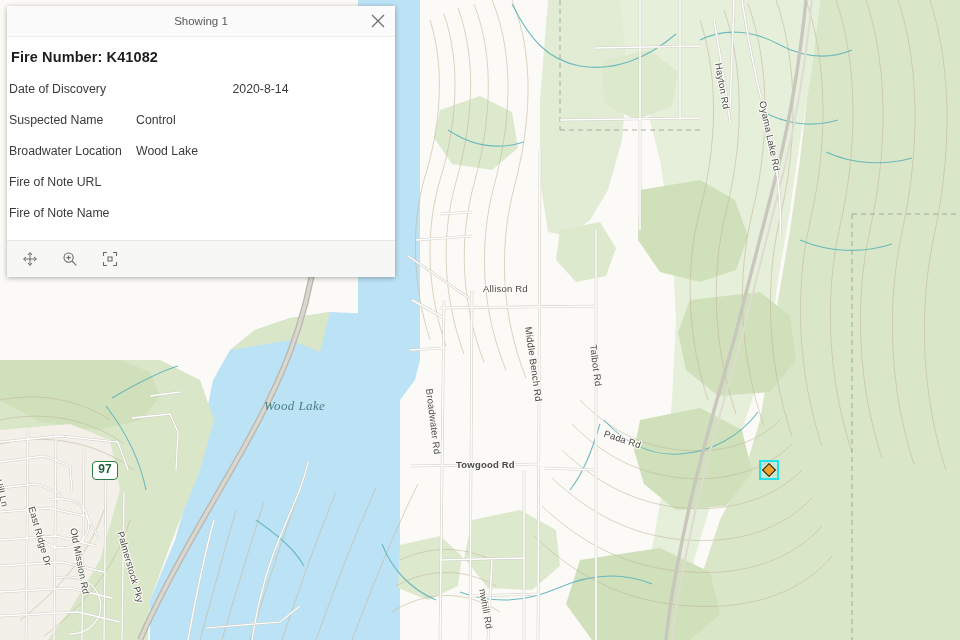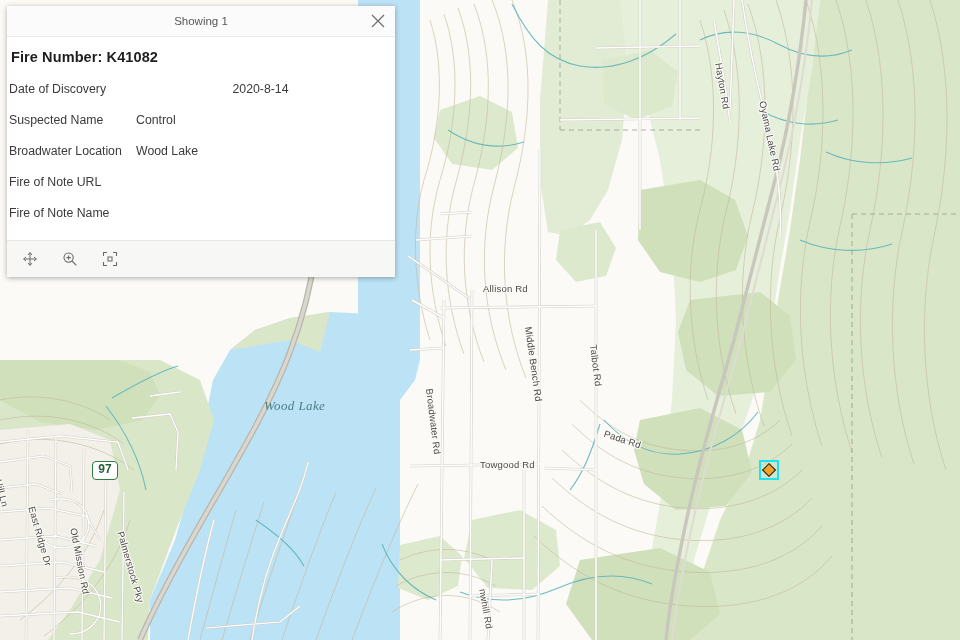--- a/index.html
+++ b/index.html
@@ -415,21 +415,21 @@
 
     <div class="lake-label" style="left:264px; top:398px;">Wood Lake</div>
 
     <div class="road-label" style="left:724px; top:62px; transform: rotate(80deg); transform-origin: left top;">Hayton Rd</div>
     <div class="road-label" style="left:768px; top:100px; transform: rotate(78deg); transform-origin: left top;">Oyama Lake Rd</div>
     <div class="road-label" style="left:483px; top:283px;">Allison Rd</div>
     <div class="road-label" style="left:534px; top:326px; transform: rotate(82deg); transform-origin: left top;">Middle Bench Rd</div>
     <div class="road-label" style="left:435px; top:388px; transform: rotate(83deg); transform-origin: left top;">Broadwater Rd</div>
     <div class="road-label" style="left:599px; top:344px; transform: rotate(83deg); transform-origin: left top;">Talbot Rd</div>
     <div class="road-label" style="left:606px; top:428px; transform: rotate(18deg); transform-origin: left top;">Pada Rd</div>
-    <div class="road-label" style="left:480px; top:459px;">Towgood Rd</div>
+    <div class="road-label" style="left:456px; top:459px;font-weight:bold;">Towgood Rd</div>
     <div class="road-label" style="left:37px; top:505px; transform: rotate(74deg); transform-origin: left top;">East Ridge Dr</div>
     <div class="road-label" style="left:79px; top:527px; transform: rotate(79deg); transform-origin: left top;">Old Mission Rd</div>
     <div class="road-label" style="left:126px; top:530px; transform: rotate(74deg); transform-origin: left top;">Palmerstock Pky</div>
     <div class="road-label" style="left:2px; top:470px; transform: rotate(76deg); transform-origin: left top;">e Hill Ln</div>
     <div class="road-label" style="left:488px; top:588px; transform: rotate(80deg); transform-origin: left top;">nwhill Rd</div>
 
     <div class="hwy-shield" style="left:92px; top:461px;">97</div>
 
     <div class="fire-marker" style="left:759px; top:460px;">
       <span class="diamond"></span>

